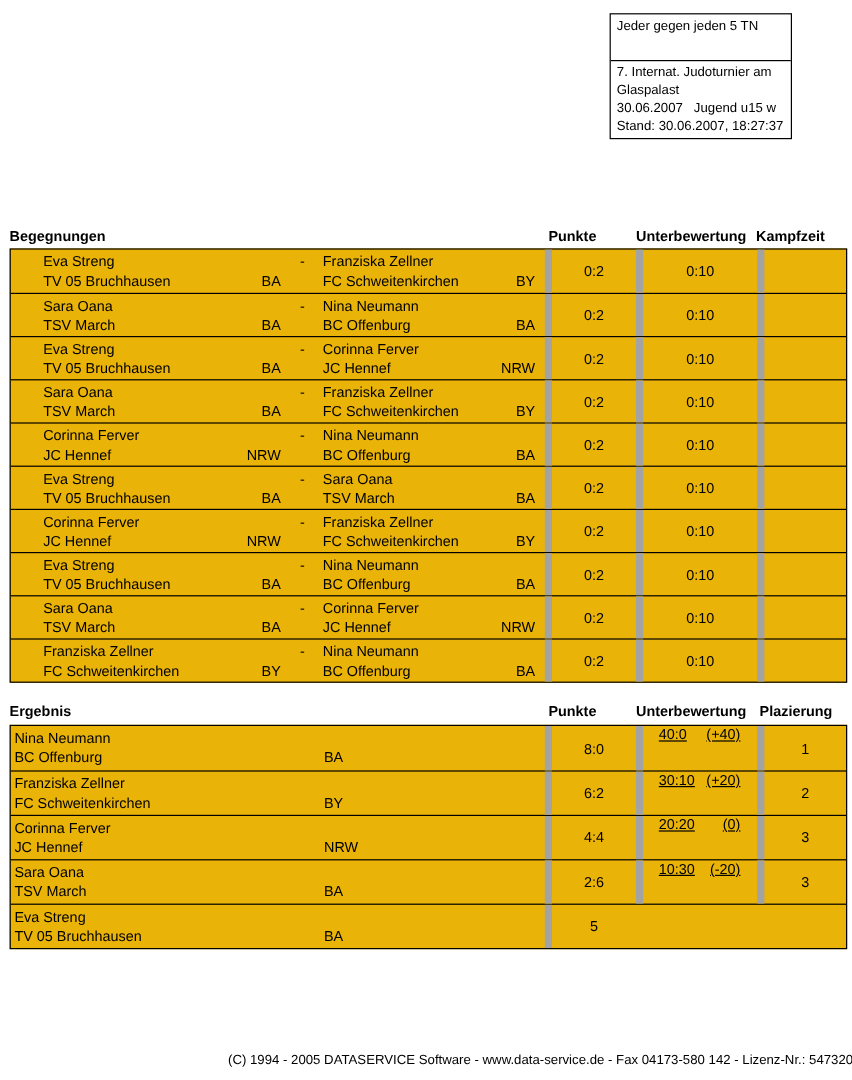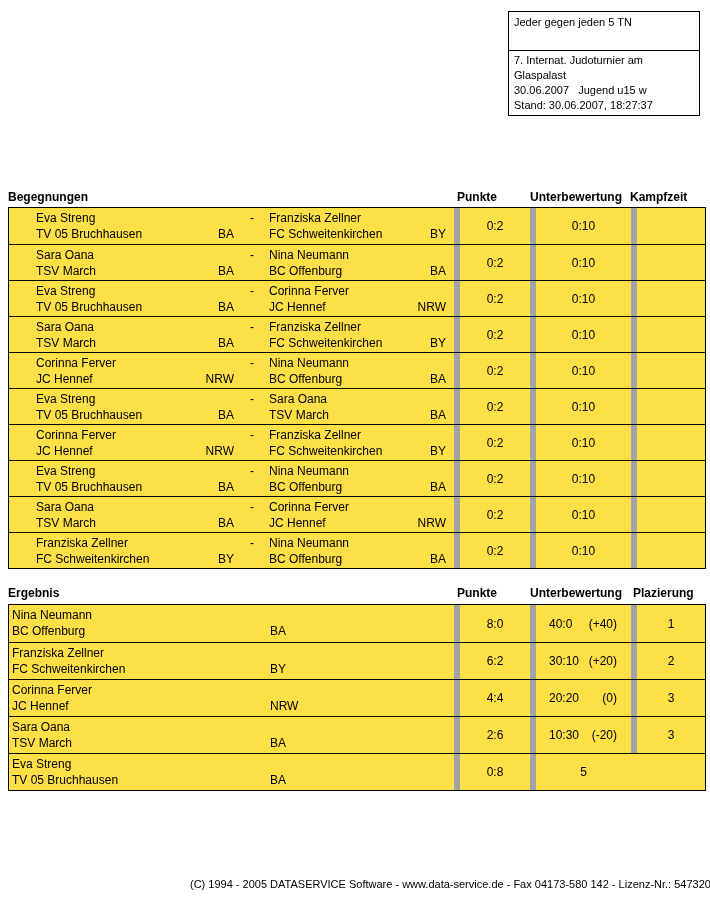--- a/index.html
+++ b/index.html
@@ -8,59 +8,59 @@
     position:relative;
     background:#ffffff;
     color:#000000;
     font-family:"Liberation Sans", sans-serif;
     font-size:12px;
     overflow:hidden;
   }
 
   
   .hbox {
-    position:absolute; left:508px; top:11px; width:192px;
+    position:absolute; left:508px; top:11px; width:152px;
     border:1px solid #000; box-sizing:border-box;
     font-size:11px; line-height:15px;
   }
   .hbox-top { height:39px; border-bottom:1px solid #000; padding:3px 5px; box-sizing:border-box; }
   .hbox-bottom { padding:2px 5px 2px; }
   .hb-flex { display:flex; justify-content:space-between; }
   .hb-flex .wc { padding-right:24px; }
   .pre { white-space:pre; }
 
   
   .hdr { position:absolute; font-weight:bold; font-size:12px; white-space:nowrap; }
 
   
   .tbl {
     position:absolute; left:8px; width:698px;
     border:1px solid #000; box-sizing:border-box;
-    background:#fde047;
+    background:#eab308;
   }
   .row { display:grid; grid-template-columns:445px 76px 101px auto; height:36px; box-sizing:border-box; }
   .tbl.e .row { height:37px; }
   .row + .row { border-top:1px solid #000; }
   .cell { box-sizing:border-box; overflow:hidden; }
   .cell.b { border-left:6px solid #a3a3a3; }
   .val { display:flex; align-items:center; justify-content:center; }
 
   
   .ncell { position:relative; line-height:16px; }
   .f1 { position:absolute; left:27px; top:2px; width:198px; }
   .f2 { position:absolute; left:260px; top:2px; width:177px; }
   .fsep { position:absolute; left:228px; top:2px; width:30px; text-align:center; }
   .clubline { display:flex; justify-content:space-between; }
 
   
   .encell { position:relative; line-height:16px; padding:2px 0 0 3px; }
   .region { position:absolute; left:261px; top:18px; }
 
   
-  .uw { display:flex; align-items:center; justify-content:space-between; padding:0 14px 0 13px; }
+  .uw { display:flex; justify-content:space-between; padding:0 14px 0 13px;text-decoration:underline; }
 
   
   .footer {
     position:absolute; left:190px; top:878px; width:520px;
     text-align:left; font-size:11px; white-space:nowrap;
   }
 </style>
 </head>
 <body>
 
@@ -374,19 +374,18 @@
     </div>
     <div class="cell b val">3</div>
   </div>
 
   <div class="row">
     <div class="cell encell">
       <div>Eva Streng</div>
       <div>TV 05 Bruchhausen</div>
       <span class="region">BA</span>
     </div>
-    <div class="cell b val">0:8</div>
     <div class="cell b val">5</div>
   </div>
 
 </div>
 
 <div class="footer">(C) 1994 - 2005 DATASERVICE Software - www.data-service.de - Fax 04173-580 142 - Lizenz-Nr.: 547320</div>
 
 </body></html>

